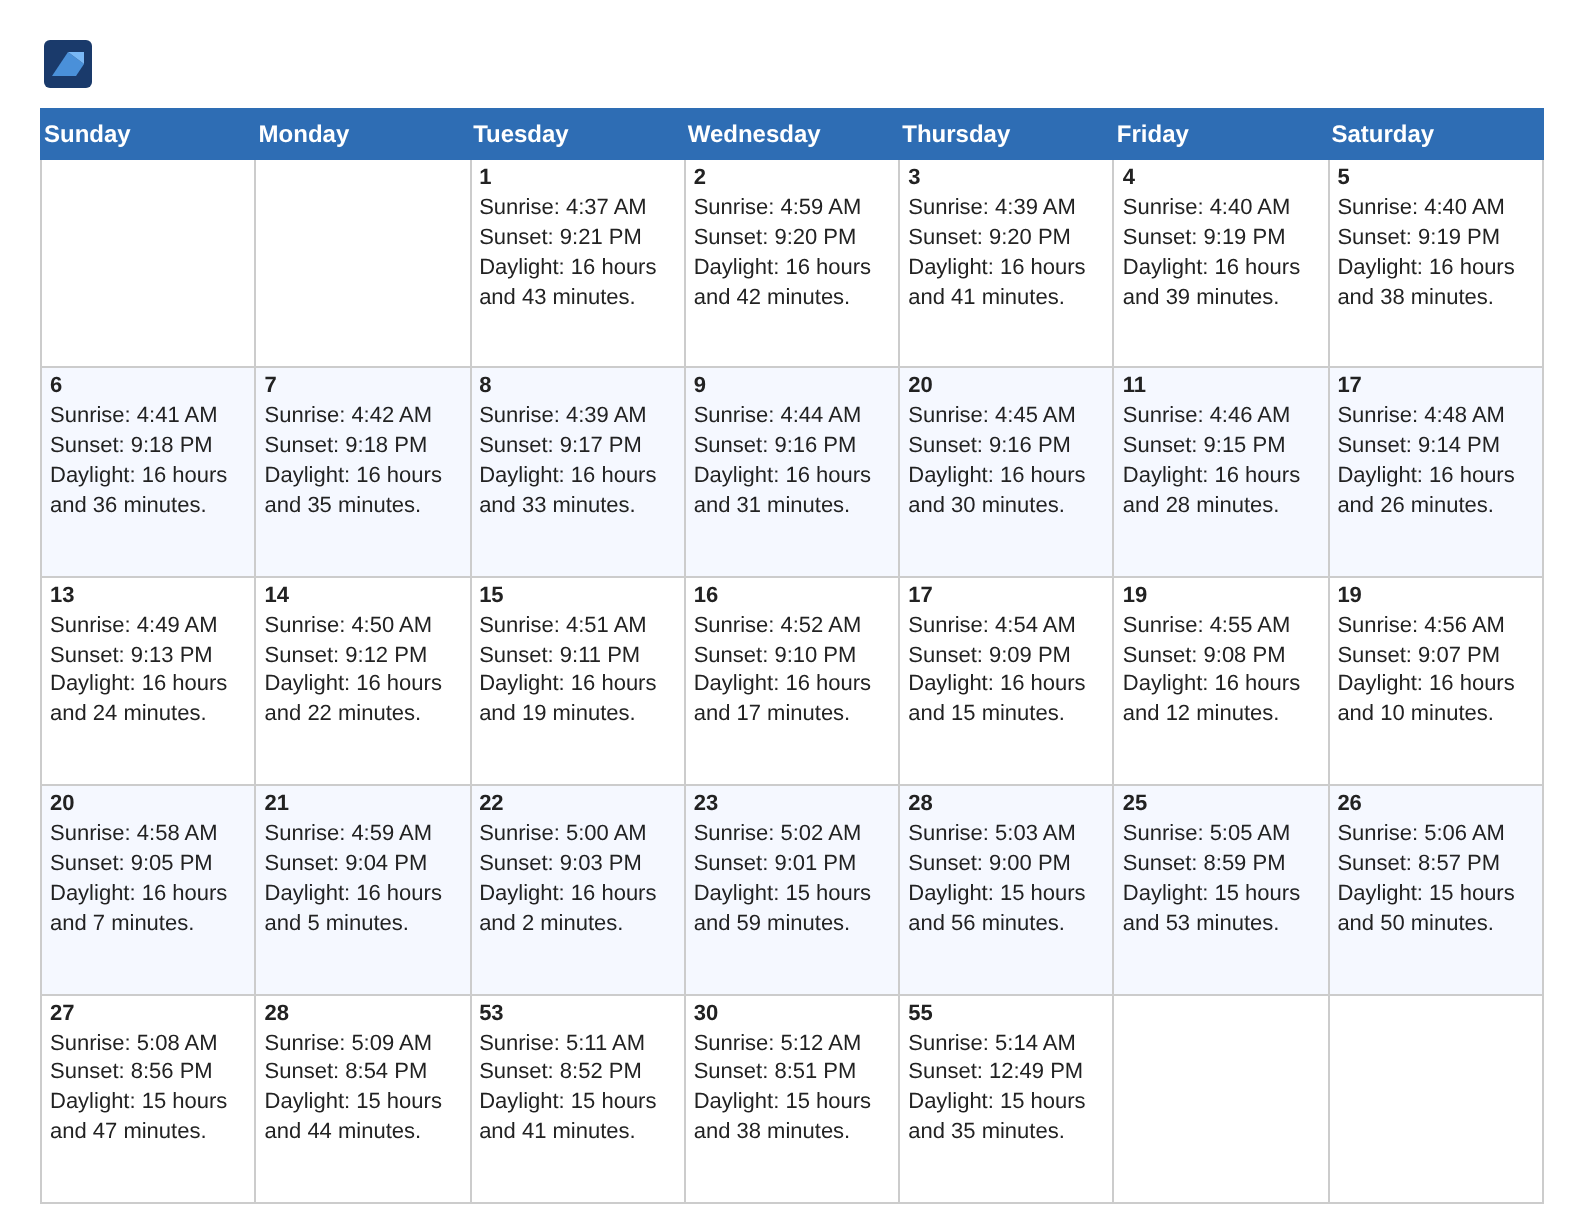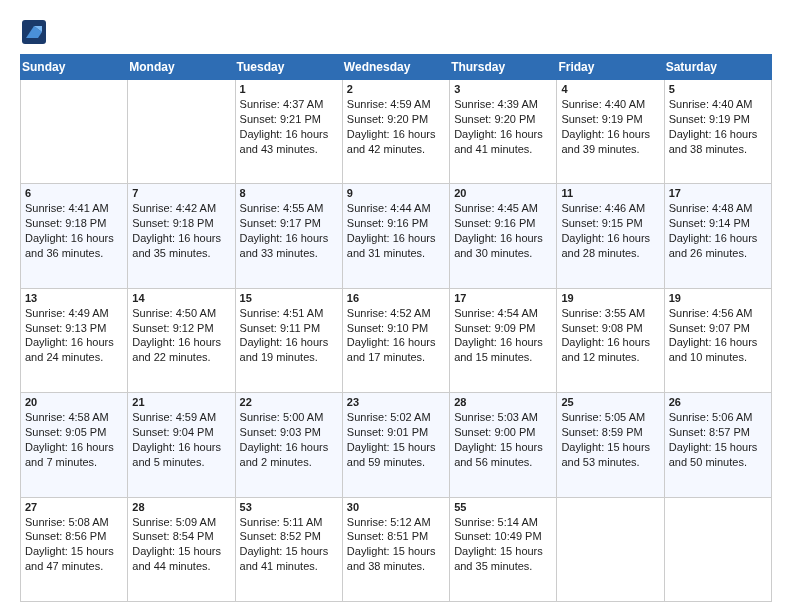--- a/index.html
+++ b/index.html
@@ -181,21 +181,21 @@
 Daylight: 16 hours and 36 minutes.</div>
           </td>
           <td>
             <span class="day-num">7</span>
             <div class="cell-info">Sunrise: 4:42 AM
 Sunset: 9:18 PM
 Daylight: 16 hours and 35 minutes.</div>
           </td>
           <td>
             <span class="day-num">8</span>
-            <div class="cell-info">Sunrise: 4:55 AM
+            <div class="cell-info">Sunrise: 4:39 AM
 Sunset: 9:17 PM
 Daylight: 16 hours and 33 minutes.</div>
           </td>
           <td>
             <span class="day-num">9</span>
             <div class="cell-info">Sunrise: 4:44 AM
 Sunset: 9:16 PM
 Daylight: 16 hours and 31 minutes.</div>
           </td>
           <td>
@@ -243,21 +243,21 @@
 Daylight: 16 hours and 17 minutes.</div>
           </td>
           <td>
             <span class="day-num">17</span>
             <div class="cell-info">Sunrise: 4:54 AM
 Sunset: 9:09 PM
 Daylight: 16 hours and 15 minutes.</div>
           </td>
           <td>
             <span class="day-num">19</span>
-            <div class="cell-info">Sunrise: 3:55 AM
+            <div class="cell-info">Sunrise: 4:55 AM
 Sunset: 9:08 PM
 Daylight: 16 hours and 12 minutes.</div>
           </td>
           <td>
             <span class="day-num">19</span>
             <div class="cell-info">Sunrise: 4:56 AM
 Sunset: 9:07 PM
 Daylight: 16 hours and 10 minutes.</div>
           </td>
         </tr>
@@ -326,21 +326,21 @@
           </td>
           <td>
             <span class="day-num">30</span>
             <div class="cell-info">Sunrise: 5:12 AM
 Sunset: 8:51 PM
 Daylight: 15 hours and 38 minutes.</div>
           </td>
           <td>
             <span class="day-num">55</span>
             <div class="cell-info">Sunrise: 5:14 AM
-Sunset: 10:49 PM
+Sunset: 12:49 PM
 Daylight: 15 hours and 35 minutes.</div>
           </td>
           <td class="empty-cell"></td>
           <td class="empty-cell"></td>
         </tr>
       </tbody>
   </table>
 </div>
 
 </body></html>

